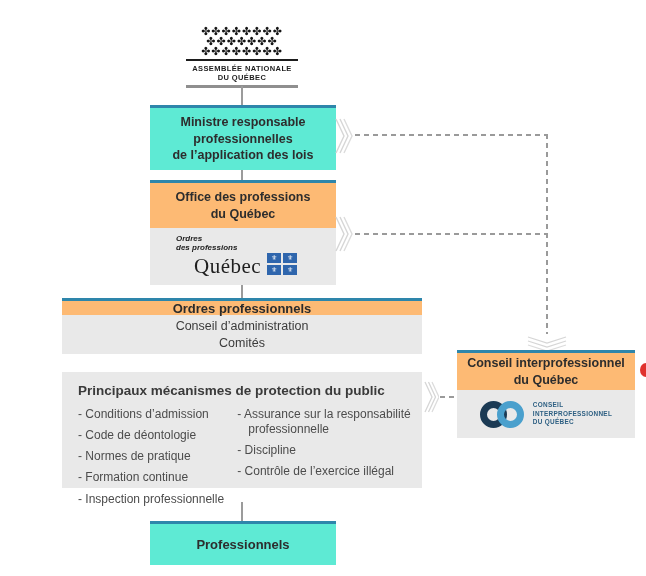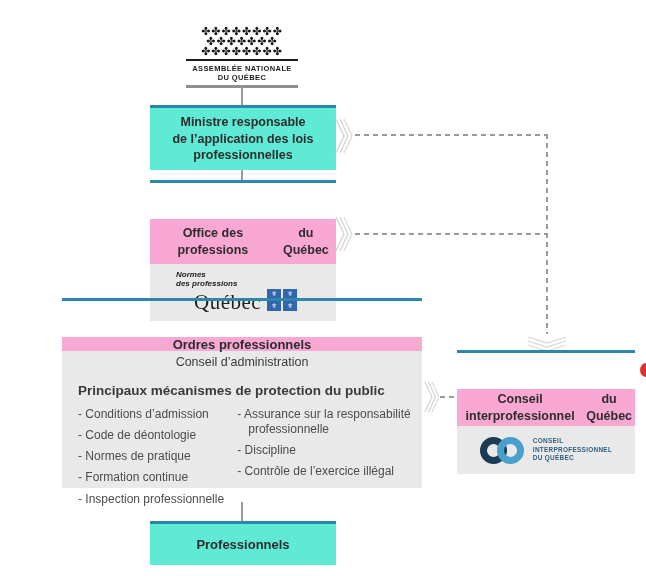--- a/index.html
+++ b/index.html
@@ -10,21 +10,21 @@
   .anq { position:absolute; left:186px; top:26px; width:112px; text-align:center; color:#1a1a1a; }
   .anq-row { font-size:11px; line-height:10px; letter-spacing:1px; color:#151515; white-space:nowrap; }
   .anq-rule-top { border-top:2px solid #1c1c1c; margin-top:3px; }
   .anq-name { font-size:7.5px; font-weight:bold; letter-spacing:.4px; margin-top:3px; line-height:9px; color:#1c1c1c; }
   .anq-rule-bot { border-top:3px solid #8f8f8f; margin-top:3px; }
 
   
   .vline { position:absolute; width:2px; background:#9b9b9b; }
   .bluebox { position:absolute; border-top:3px solid #2e86ab; }
   .fillbox { background:#5eead4; display:flex; flex-direction:column; justify-content:center; align-items:center; text-align:center; }
-  .hdr { background:#f9a8d4; display:flex; flex-direction:row; justify-content:center; align-items:center; text-align:center;margin-top:36px; }
+  .hdr { background:#fdba74; display:flex; flex-direction:column; justify-content:center; align-items:center; text-align:center; }
   .bold-t { font-weight:bold; font-size:12.5px; color:#2d2d2d; line-height:1.32; }
 
   .ministre { left:150px; top:105px; width:186px; height:65px; }
   .office { left:150px; top:180px; width:186px; height:105px; }
   .office-hdr { height:45px; }
   .office-body { height:57px; background:#e9e9e9; padding:6px 0 0 26px; }
 
   
   .off-line1 { font-size:8px; font-weight:bold; font-style:italic; color:#222; line-height:9px; }
   .off-row { display:flex; align-items:flex-end; gap:6px; margin-top:1px; }
@@ -78,31 +78,31 @@
     <div class="anq-rule-bot"></div>
   </div>
 
   <div class="vline" style="left:241px;top:86px;height:19px;"></div>
   <div class="vline" style="left:241px;top:170px;height:10px;"></div>
   <div class="vline" style="left:241px;top:285px;height:13px;"></div>
   <div class="vline" style="left:241px;top:502px;height:19px;"></div>
 
   <div class="bluebox fillbox ministre">
     <div class="bold-t">Ministre responsable</div>
+    <div class="bold-t">professionnelles</div>
     <div class="bold-t">de l’application des lois</div>
-    <div class="bold-t">professionnelles</div>
   </div>
 
   <div class="bluebox office">
     <div class="hdr office-hdr">
       <div class="bold-t">Office des professions</div>
       <div class="bold-t">du Québec</div>
     </div>
     <div class="office-body">
-      <div class="off-line1">Normes</div>
+      <div class="off-line1">Ordres</div>
       <div class="off-line1">des professions</div>
       <div class="off-row">
         <div class="off-word">Québec</div>
         <div class="qflag">
           <span>⚜</span>
           <span>⚜</span>
           <span>⚜</span>
           <span>⚜</span>
         </div>
       </div>

